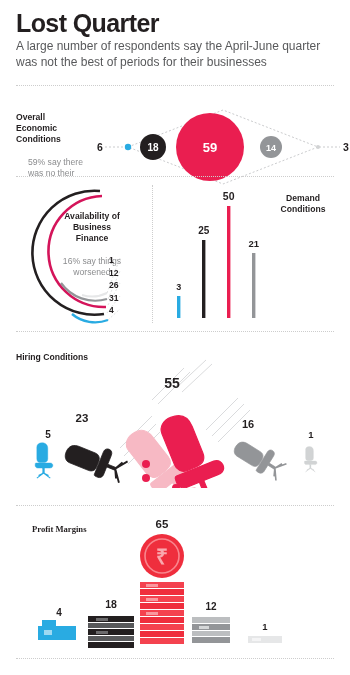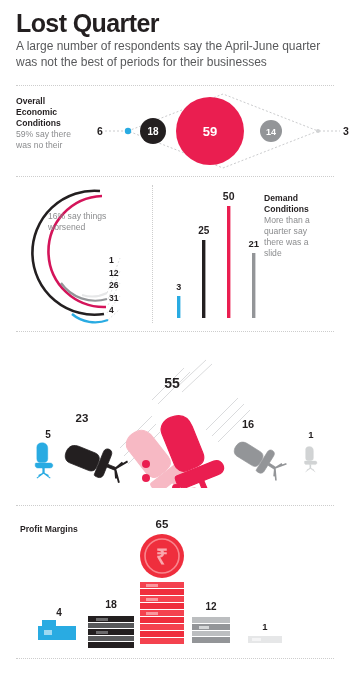--- a/index.html
+++ b/index.html
@@ -32,27 +32,27 @@
     position:absolute;width:1px;
     border-left:1px dotted #cdcdcd;
   }
 
   
   .blk-head{
     font-size:8.6px;font-weight:bold;line-height:1.28;color:#231f20;
     margin:0;
   }
   .blk-sub{
-    font-size:8.6px;line-height:1.28;color:#8b8c8e;margin:0;
+    font-size:8.6px;line-height:1.28;color:#8b8c8e;margin:12px;
   }
   .txt-left{text-align:left;}
-  .txt-right{text-align:left;}
-
-  
-  .sec1{position:absolute;left:0;top:92px;width:329px;height:78px;}
+  .txt-right{text-align:center;}
+
+  
+  .sec1{position:absolute;left:0;top:108px;width:329px;height:78px;}
   .sec1 .lbl{position:absolute;left:16px;top:4px;width:95px;}
   .sec1 svg{position:absolute;left:95px;top:0;}
 
   
   .sec2{position:absolute;left:0;top:183px;width:350px;height:142px;}
   .arcwrap{position:absolute;left:8px;top:0;width:144px;height:142px;}
   .arc-lbl{position:absolute;left:40px;top:28px;width:88px;}
   .arc-vals{position:absolute;left:101px;top:71px;width:30px;}
   .arc-vals div{
     font-size:8.6px;font-weight:bold;line-height:1.46;color:#231f20;
@@ -60,21 +60,21 @@
   }
   .barwrap{position:absolute;left:160px;top:0;width:190px;height:142px;}
   .bar-lbl{position:absolute;right:8px;top:10px;width:78px;}
 
   
   .sec3{position:absolute;left:0;top:338px;width:350px;height:150px;}
   .sec3 .lbl{position:absolute;left:16px;top:14px;width:120px;}
 
   
   .sec4{position:absolute;left:0;top:512px;width:350px;height:145px;}
-  .sec4 .lbl{position:absolute;left:20px;top:12px;width:120px;}
+  .sec4 .lbl{position:absolute;left:32px;top:12px;width:120px;font-family:Liberation Serif, serif;}
 
   .fignum{
     position:absolute;font-size:10px;font-weight:bold;color:#231f20;
     white-space:nowrap;
   }
 </style>
 </head>
 <body>
 
 <div class="page">
@@ -138,20 +138,25 @@
         <path d="M 64 131 A 36 36 0 0 0 100 137" fill="none" stroke="#29abe2" stroke-width="2.4"></path>
 
         <line x1="99" y1="110" x2="112" y2="75" stroke="#d0d2d3" stroke-width="0.7" stroke-dasharray="2,2"></line>
         <line x1="100" y1="116" x2="112" y2="88" stroke="#d0d2d3" stroke-width="0.7" stroke-dasharray="2,2"></line>
         <line x1="100" y1="122" x2="112" y2="100" stroke="#d0d2d3" stroke-width="0.7" stroke-dasharray="2,2"></line>
         <line x1="99" y1="130" x2="112" y2="113" stroke="#d0d2d3" stroke-width="0.7" stroke-dasharray="2,2"></line>
         <line x1="100" y1="137" x2="112" y2="126" stroke="#d0d2d3" stroke-width="0.7" stroke-dasharray="2,2"></line>
       </svg>
 
       <div class="arc-lbl">
+        <p class="blk-head txt-right">
+          <span>Availability of</span><br>
+          <span>Business</span><br>
+          <span>Finance</span>
+        </p>
         <p class="blk-sub txt-right">
           <span>16% say things</span><br>
           <span>worsened</span>
         </p>
       </div>
 
       <div class="arc-vals">
         <div>1</div>
         <div>12</div>
         <div>26</div>
@@ -176,34 +181,29 @@
         <text x="68.7" y="17" text-anchor="middle" font-family="Liberation Sans, sans-serif" font-size="10.5" font-weight="bold" fill="#231f20">50</text>
         <text x="93.7" y="64" text-anchor="middle" font-family="Liberation Sans, sans-serif" font-size="9.5" font-weight="bold" fill="#231f20">21</text>
         <text x="115" y="122" text-anchor="middle" font-family="Liberation Sans, sans-serif" font-size="8.5" font-weight="bold" fill="#231f20">1</text>
       </svg>
 
       <div class="bar-lbl">
         <p class="blk-head txt-right">
           <span>Demand</span><br>
           <span>Conditions</span>
         </p>
-        <p class="blk-sub txt-right">
-          <span>More than a</span><br>
-          <span>quarter say</span><br>
-          <span>there was a</span><br>
-          <span>slide</span>
-        </p>
       </div>
     </div>
   </div>
 
   <div class="hdiv" style="top:331px;"></div>
 
   <div class="sec3">
     <div class="lbl">
+      <p class="blk-head txt-left">Hiring Conditions</p>
     </div>
 
     <svg width="350" height="150" viewBox="0 0 350 150">
       <defs>
         <g id="chair">
 
           <path d="M14,2 C24,2 28,8 28,16 L28,40 C28,46 24,49 18,49 L10,49 C5,49 2,45 2,40 L2,12 C2,6 7,2 14,2 Z"></path>
 
           <path d="M0,50 L34,50 C38,50 40,53 40,56 C40,60 37,62 33,62 L4,62 C1,62 -2,59 -2,56 C-2,52 -2,50 0,50 Z"></path>
 

